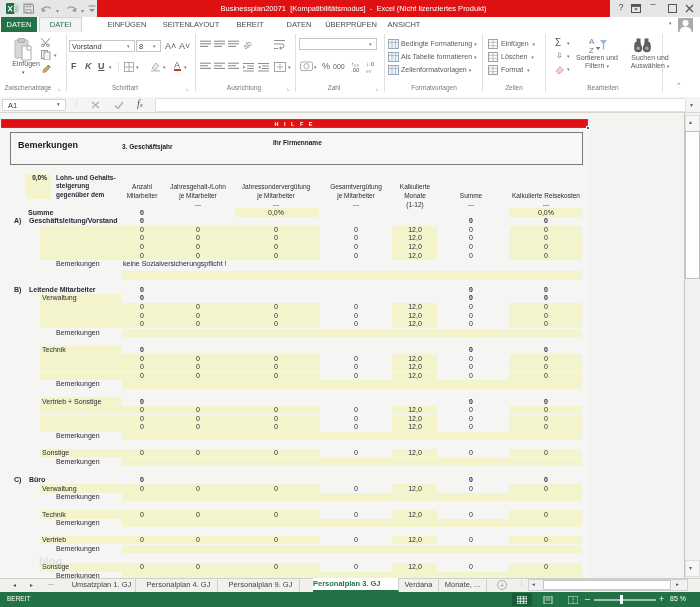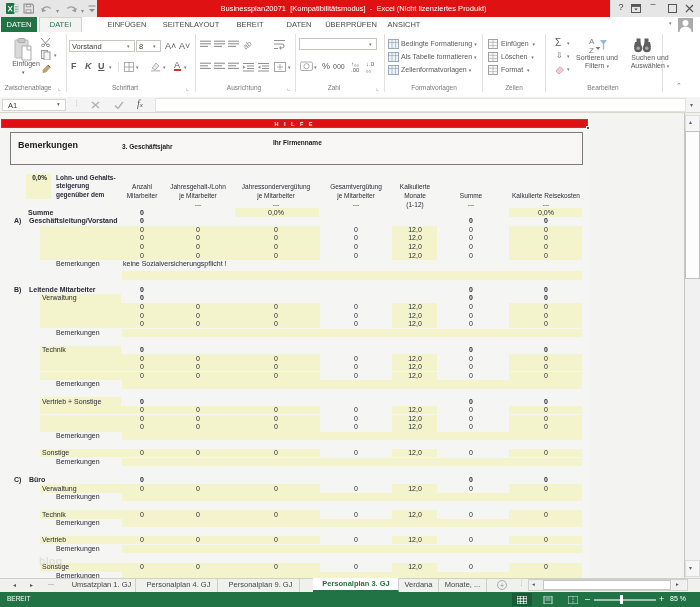--- a/index.html
+++ b/index.html
@@ -543,21 +543,21 @@
 <div class="abs" style="left:685px;top:560px;width:15px;height:17px;background:#f6f6f6;border:1px solid #dcdcdc;"></div>
 <div class="abs" style="left:689px;top:564px;font-size:6px;color:#666;">▾</div>
 <div class="abs" style="left:0px;top:578px;width:700px;height:14px;background:#f0f0ed;border-top:1px solid #cfcfcb;"></div>
 <div class="abs" style="left:13px;top:581px;font-size:6px;color:#555;">◂</div>
 <div class="abs" style="left:30px;top:581px;font-size:6px;color:#555;">▸</div>
 <div class="abs" style="left:48px;top:579px;font-size:7px;color:#555;">...</div>
 <div class="abs" style="left:68px;top:578px;width:68px;height:14px;border-right:1px solid #cfcfcb;color:#444;font-size:7.5px;line-height:14px;text-align:center;">Umsatzplan 1. GJ</div>
 <div class="abs" style="left:140px;top:578px;width:78px;height:14px;border-right:1px solid #cfcfcb;color:#444;font-size:7.5px;line-height:14px;text-align:center;">Personalplan 4. GJ</div>
 <div class="abs" style="left:222px;top:578px;width:78px;height:14px;border-right:1px solid #cfcfcb;color:#444;font-size:7.5px;line-height:14px;text-align:center;">Personalplan 9. GJ</div>
 <div class="abs" style="left:313px;top:578px;width:86px;height:14px;background:#fff;border-right:1px solid #cfcfcb;border-bottom:2px solid #217346;"></div>
-<div class="abs" style="left:313px;top:577px;width:86px;height:14px;color:#217346;font-weight:bold;font-size:7.5px;line-height:14px;text-align:center;">Personalplan 3. GJ</div>
+<div class="abs" style="left:313px;top:577px;width:86px;height:14px;color:#217346;font-weight:bold;font-size:7.5px;line-height:14px;text-align:left;">Personalplan 3. GJ</div>
 <div class="abs" style="left:399px;top:578px;width:40px;height:14px;border-right:1px solid #cfcfcb;color:#444;font-size:7.5px;line-height:14px;text-align:center;">Verdana</div>
 <div class="abs" style="left:439px;top:578px;width:48px;height:14px;border-right:1px solid #cfcfcb;color:#444;font-size:7.5px;line-height:14px;text-align:center;">Monate, ...</div>
 <div class="abs" style="left:497px;top:580px;width:10px;height:10px;border:1px solid #ababab;border-radius:50%;color:#8a8a8a;font-size:7px;line-height:9px;text-align:center;">+</div>
 <div class="abs" style="left:518px;top:579px;font-size:7px;color:#999;">⋮</div>
 <div class="abs" style="left:528px;top:579px;width:160px;height:12px;background:#f6f6f6;border:1px solid #cfcfcb;"></div>
 <div class="abs" style="left:529px;top:580px;width:14px;height:10px;background:#f0f0f0;"></div>
 <div class="abs" style="left:532px;top:581px;font-size:5.5px;color:#555;">◂</div>
 <div class="abs" style="left:543px;top:580px;width:128px;height:10px;background:#fff;border:1px solid #c6c6c6;"></div>
 <div class="abs" style="left:672px;top:580px;width:14px;height:10px;background:#f0f0f0;"></div>
 <div class="abs" style="left:676px;top:581px;font-size:5.5px;color:#555;">▸</div>

